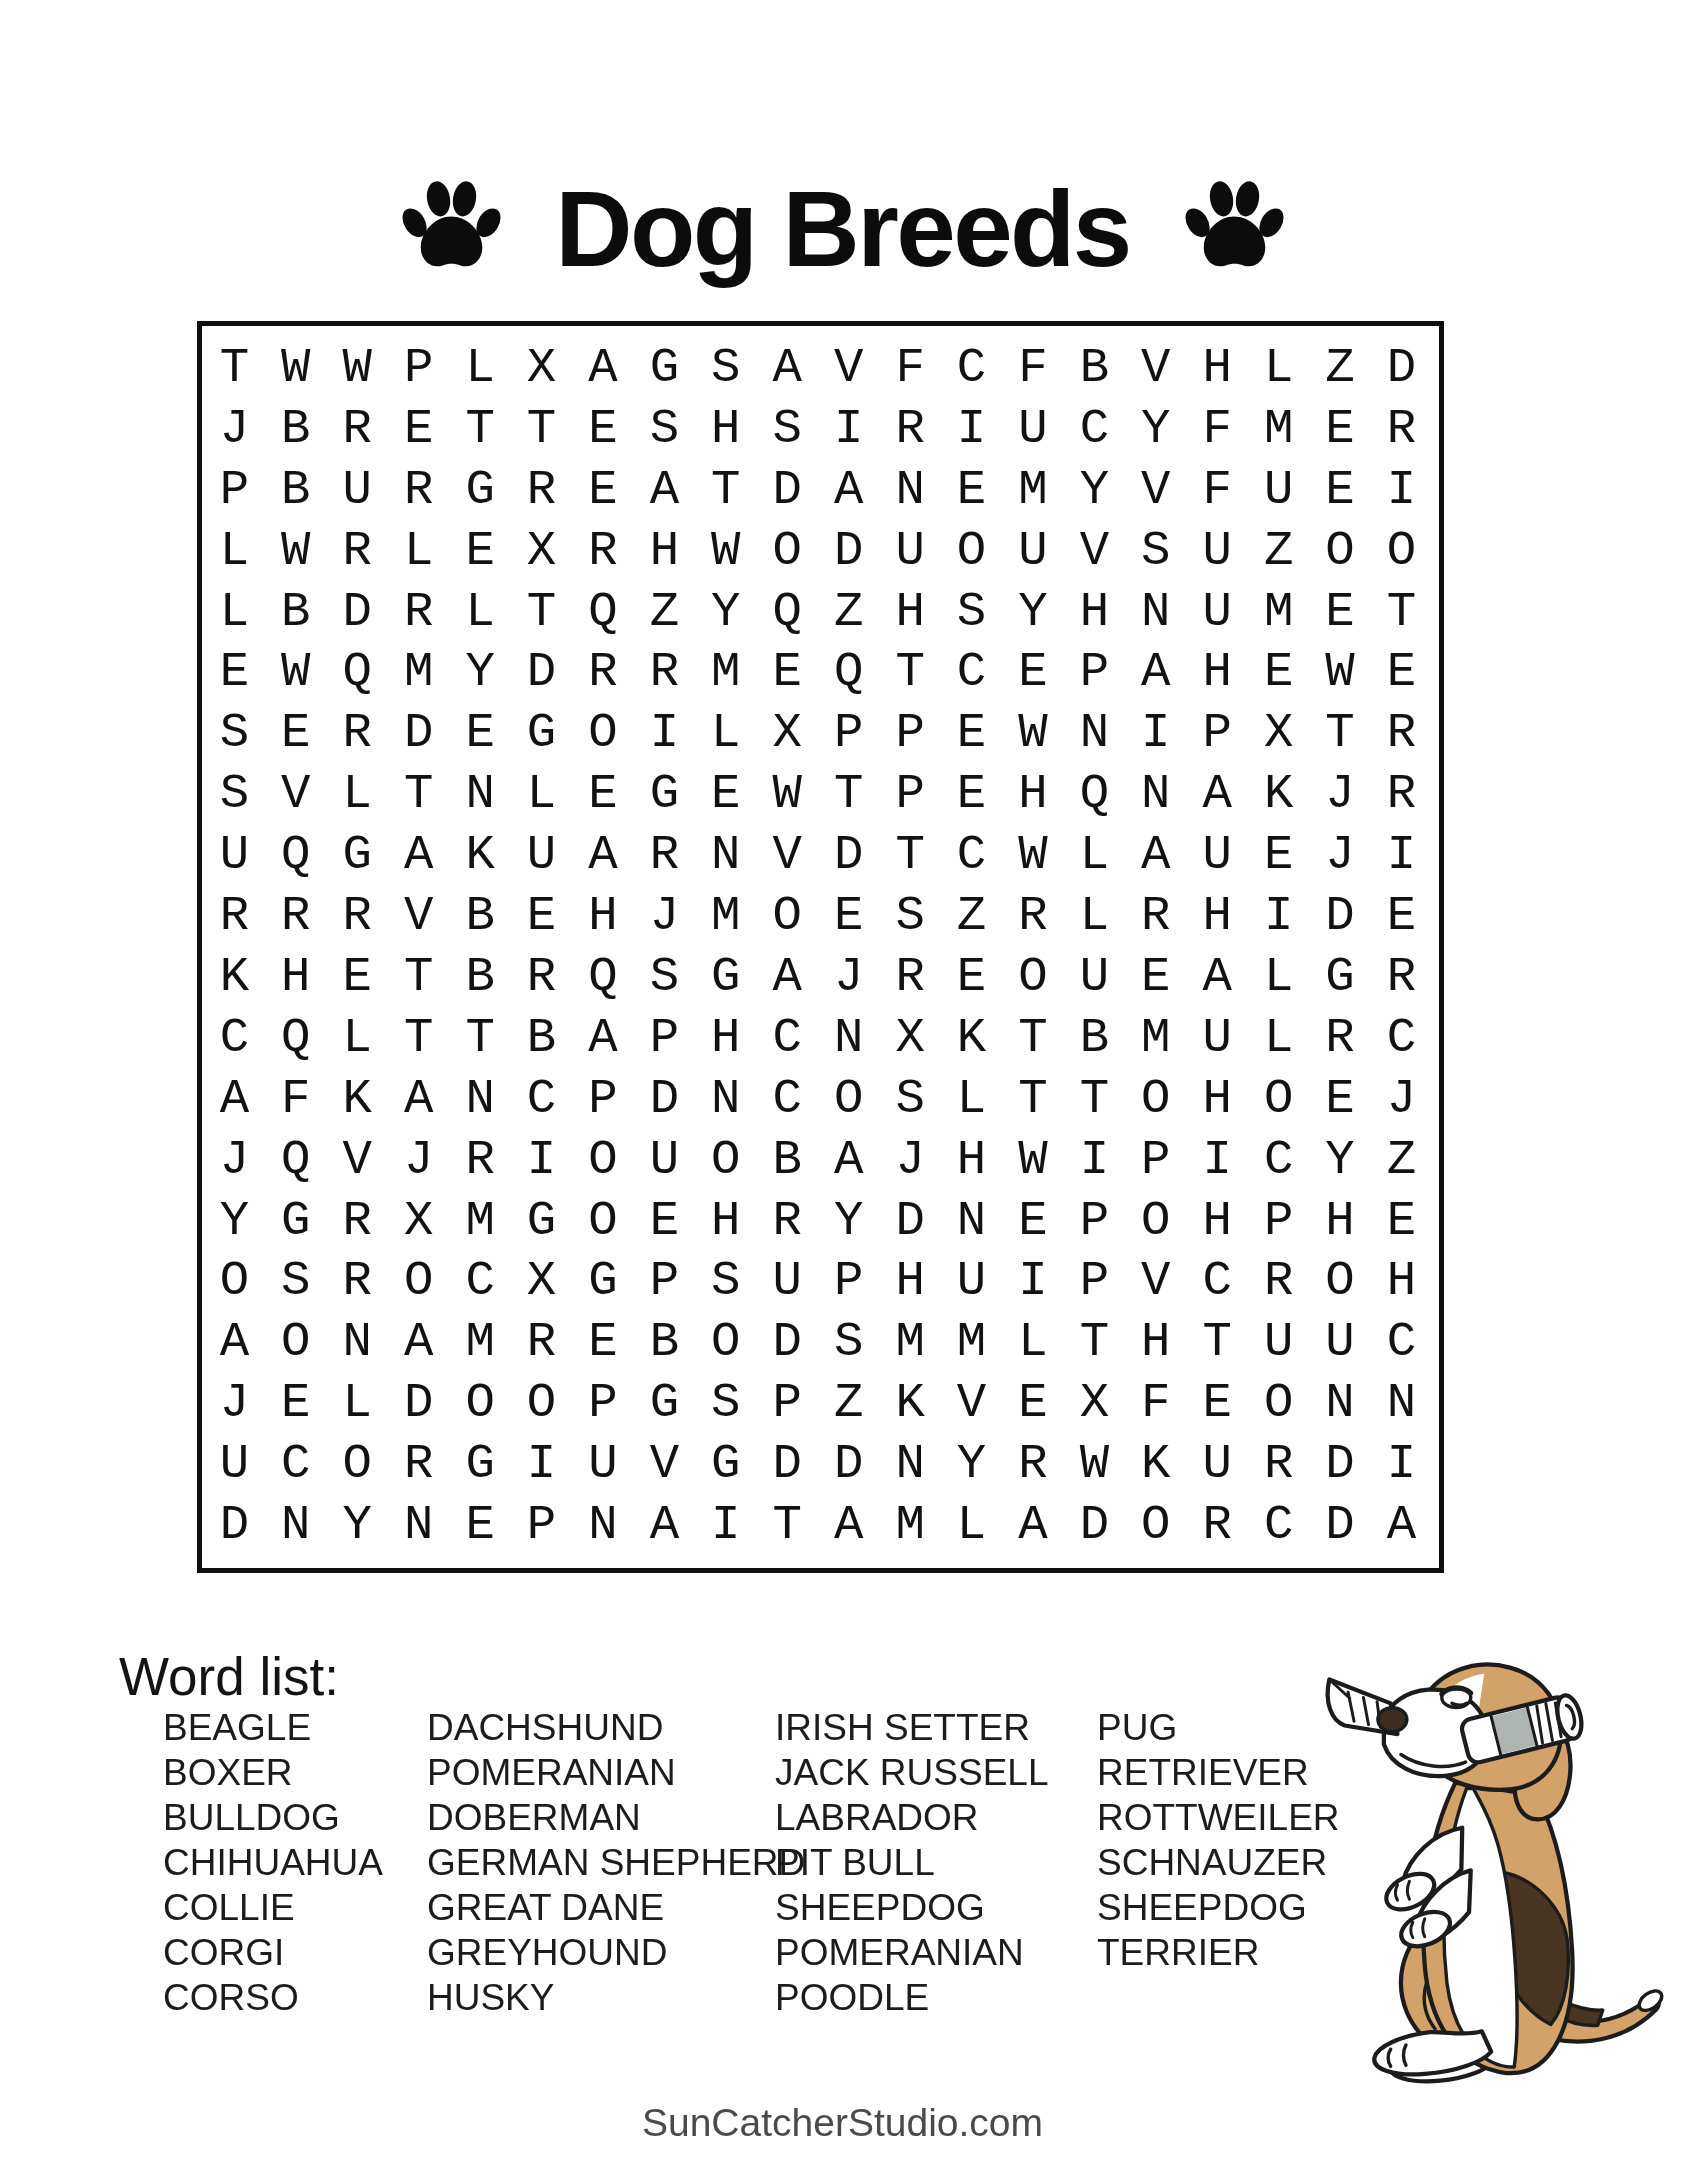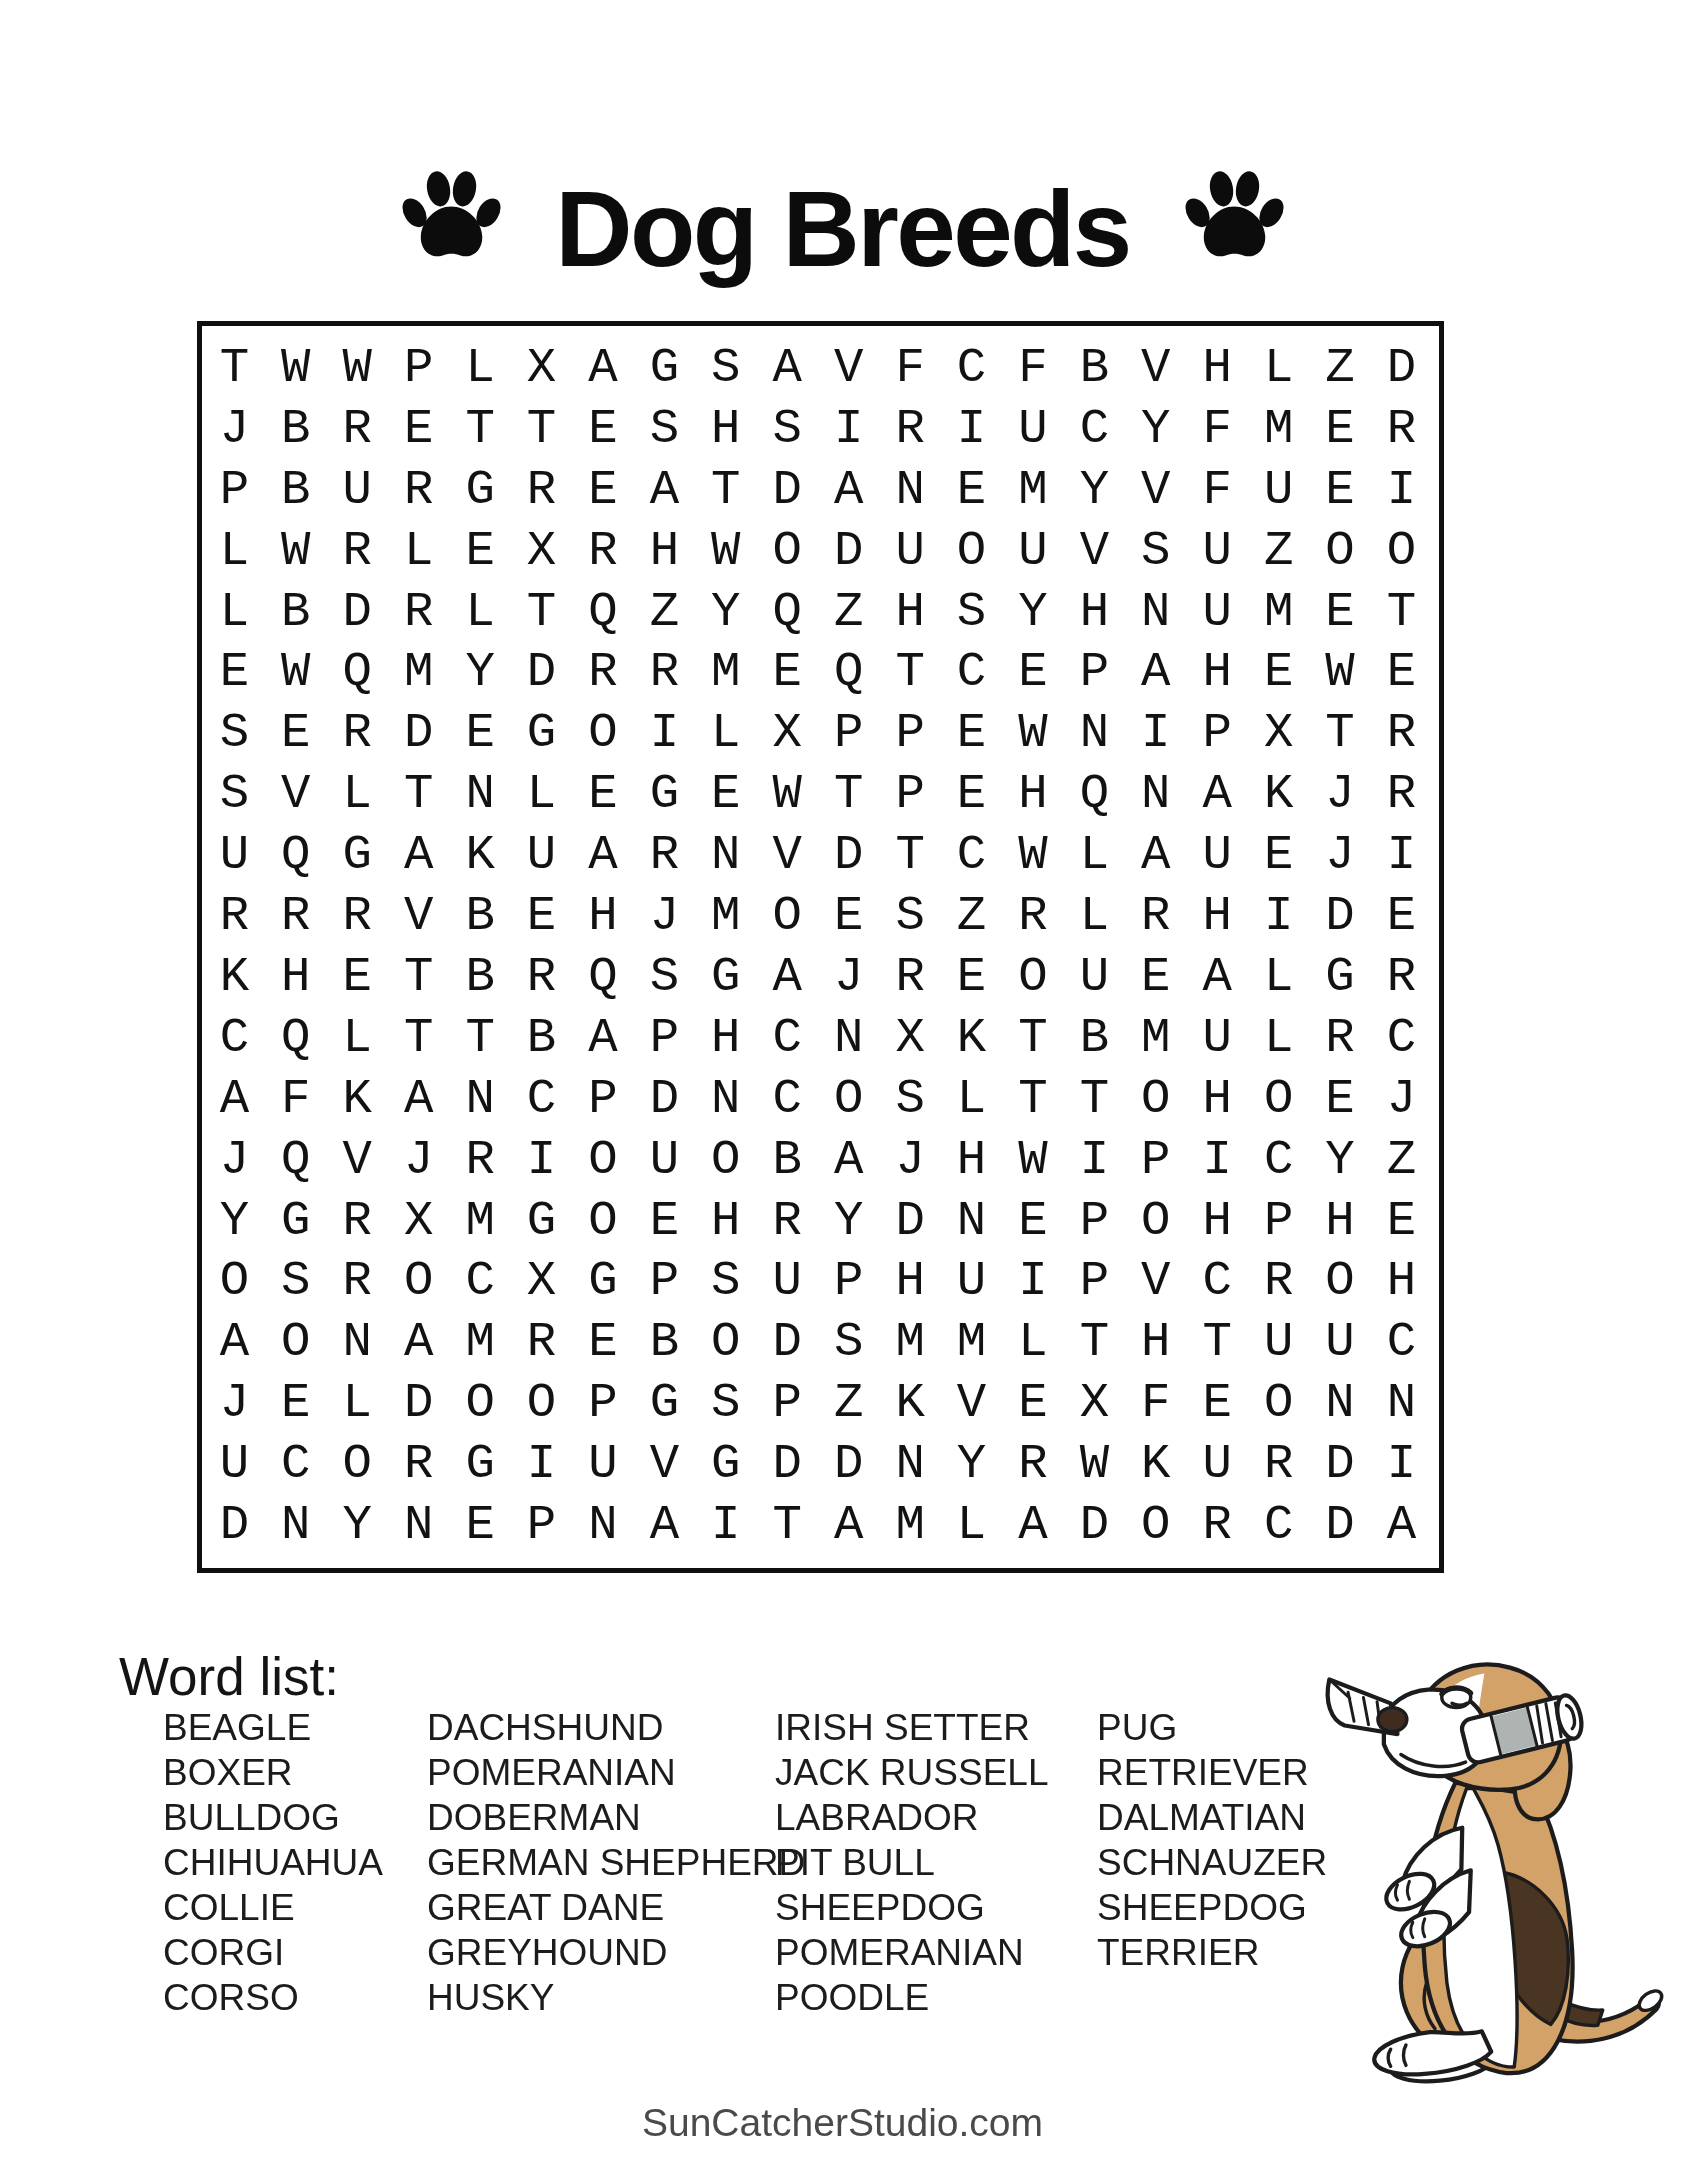--- a/index.html
+++ b/index.html
@@ -9,21 +9,21 @@
   }
   .doc-title{
     position:absolute;left:126px;top:78px;font-size:55px;font-weight:400;
     color:#141414;letter-spacing:0.4px;
   }
   .name-row{position:absolute;left:944px;top:83px;display:flex;align-items:flex-end;width:564px;}
   .name-label{font-size:49px;font-weight:400;color:#141414;}
   .name-line{flex:1;margin-left:6.8px;border-bottom:3.4px solid #141414;height:44px;}
   .heading-row{
     position:absolute;left:0;right:0;top:167px;display:flex;justify-content:center;
-    gap:52px;
+    align-items:center;gap:52px;
   }
   .heading-text{
     font-size:107px;font-weight:bold;letter-spacing:-2.6px;color:#0c0c0c;
     font-family:"Liberation Sans",sans-serif;
   }
   .paw{width:104px;height:104px;flex:0 0 auto;}
   .grid-box{
     position:absolute;left:197px;top:321px;width:1247px;height:1252px;
     border:5.1px solid #0f0f0f;box-sizing:border-box;
     display:grid;grid-template-columns:repeat(20,1fr);grid-template-rows:repeat(20,1fr);
@@ -500,21 +500,21 @@
       <div class="word">JACK RUSSELL</div>
       <div class="word">LABRADOR</div>
       <div class="word">PIT BULL</div>
       <div class="word">SHEEPDOG</div>
       <div class="word">POMERANIAN</div>
       <div class="word">POODLE</div>
     </div>
   <div class="word-col col-4">
       <div class="word">PUG</div>
       <div class="word">RETRIEVER</div>
-      <div class="word">DALMATIAN</div>
+      <div class="word">ROTTWEILER</div>
       <div class="word">SCHNAUZER</div>
       <div class="word">SHEEPDOG</div>
       <div class="word">TERRIER</div>
     </div>
 
   <div class="dog-wrap">
     <svg viewBox="0 0 420 560" width="358" height="477" aria-hidden="true">
       <g stroke="#1c1c1c" stroke-width="5" stroke-linejoin="round" stroke-linecap="round">
 
         <path fill="#d2a268" d="M245,446 C292,472 340,474 384,441 C394,432 404,441 396,451 C352,495 288,499 236,472 Z"></path>

